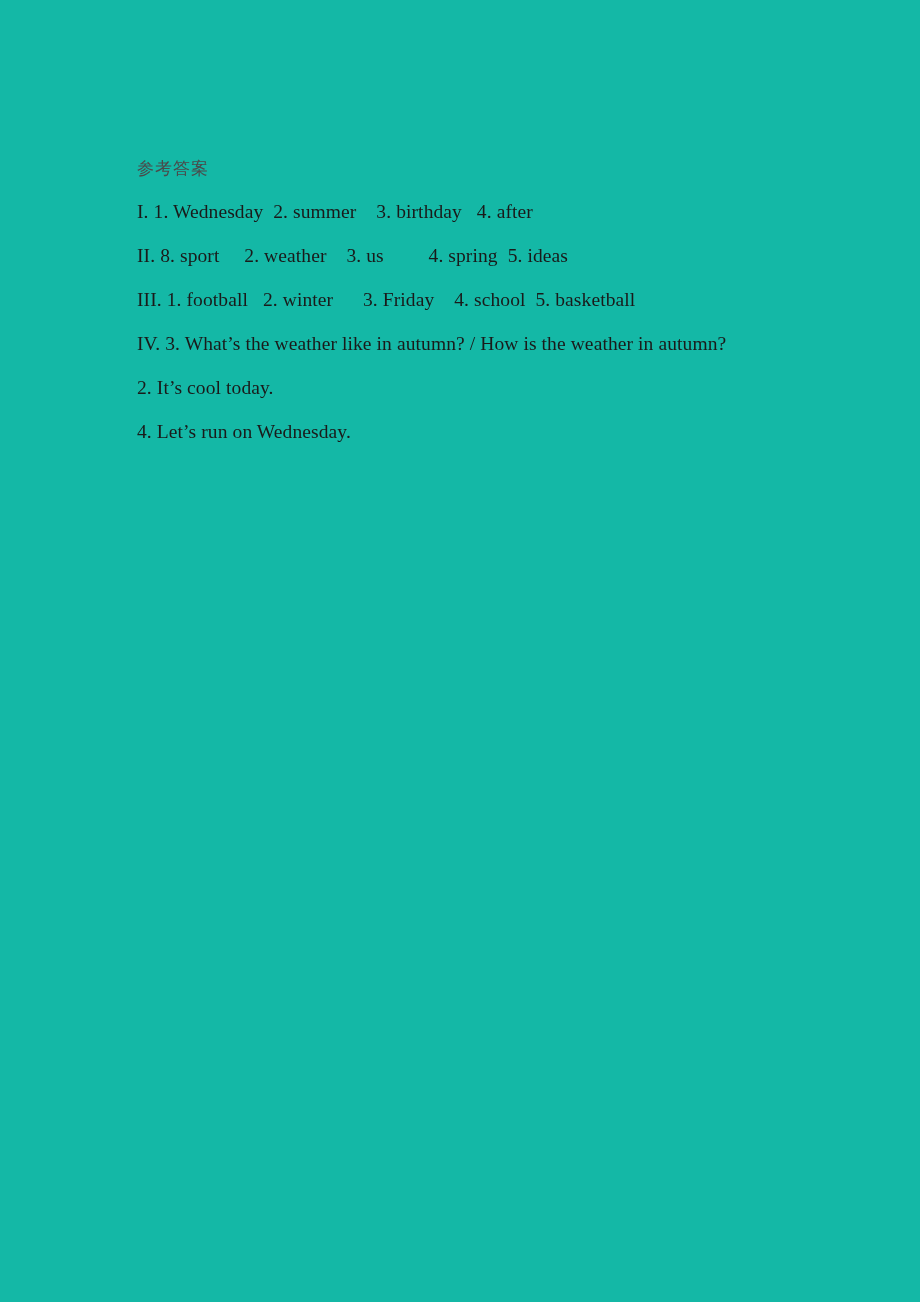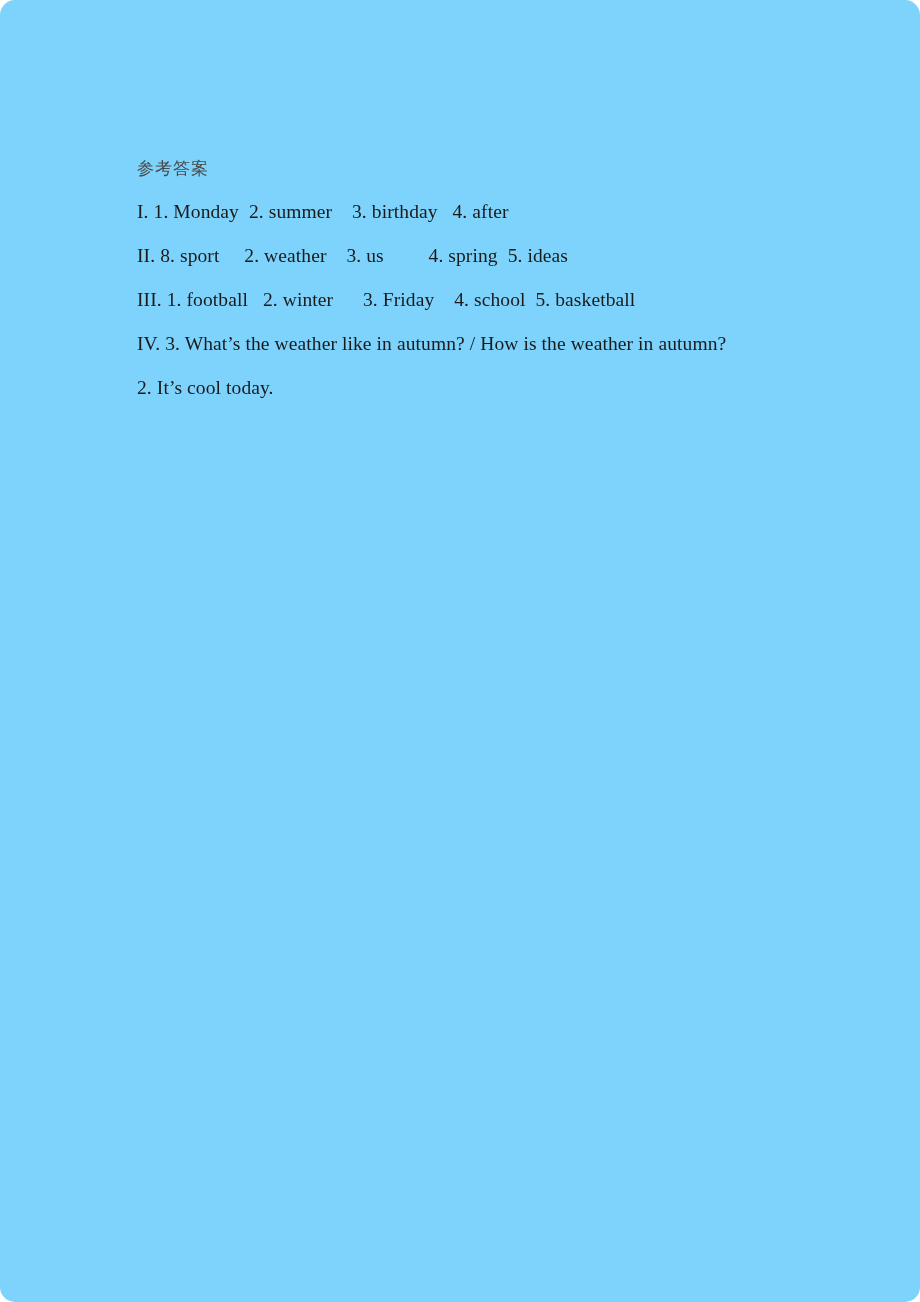--- a/index.html
+++ b/index.html
@@ -14,22 +14,21 @@
     overflow: hidden;
     font-family: "Liberation Serif", "DejaVu Serif", serif;
   }
 
   .page {
     position: absolute;
     left: 0;
     top: 0;
     width: 920px;
     height: 1302px;
-    background: #7dd3fc;
-    border-radius: 15px;
+    background: #14b8a6;
   }
 
   .doc-body {
     position: absolute;
     left: 137px;
     top: 156px;
     width: 700px;
   }
 
   .heading {
@@ -52,26 +51,27 @@
   }
 </style>
 </head>
 <body>
 
 <div class="page">
   <div class="doc-body">
 
     <div class="heading">参考答案</div>
 
-    <div class="ans-line">I. 1. Monday  2. summer    3. birthday   4. after</div>
+    <div class="ans-line">I. 1. Wednesday  2. summer    3. birthday   4. after</div>
 
     <div class="ans-line">II. 8. sport     2. weather    3. us         4. spring  5. ideas</div>
 
     <div class="ans-line">III. 1. football   2. winter      3. Friday    4. school  5. basketball</div>
 
     <div class="ans-line">IV. 3. What’s the weather like in autumn? / How is the weather in autumn?</div>
 
     <div class="ans-line">2. It’s cool today.</div>
 
 
+    <div class="ans-line">4. Let’s run on Wednesday.</div>
 
   </div>
 </div>
 
 </body></html>

